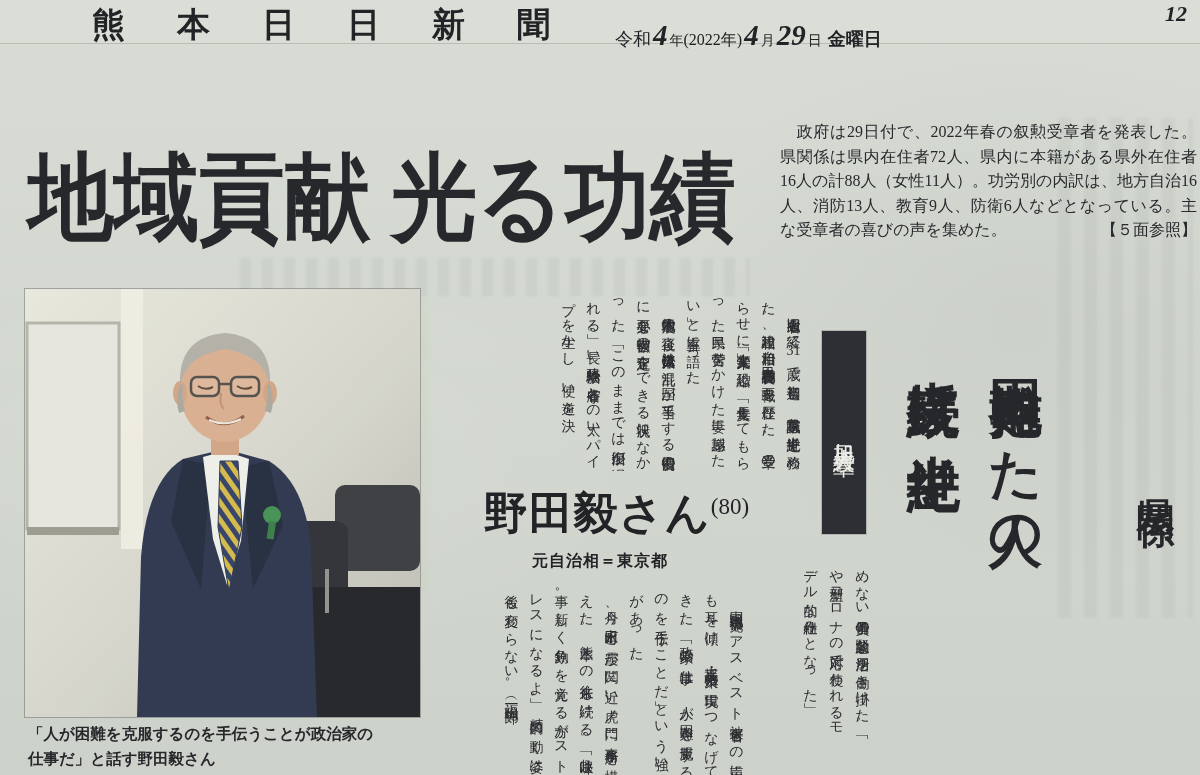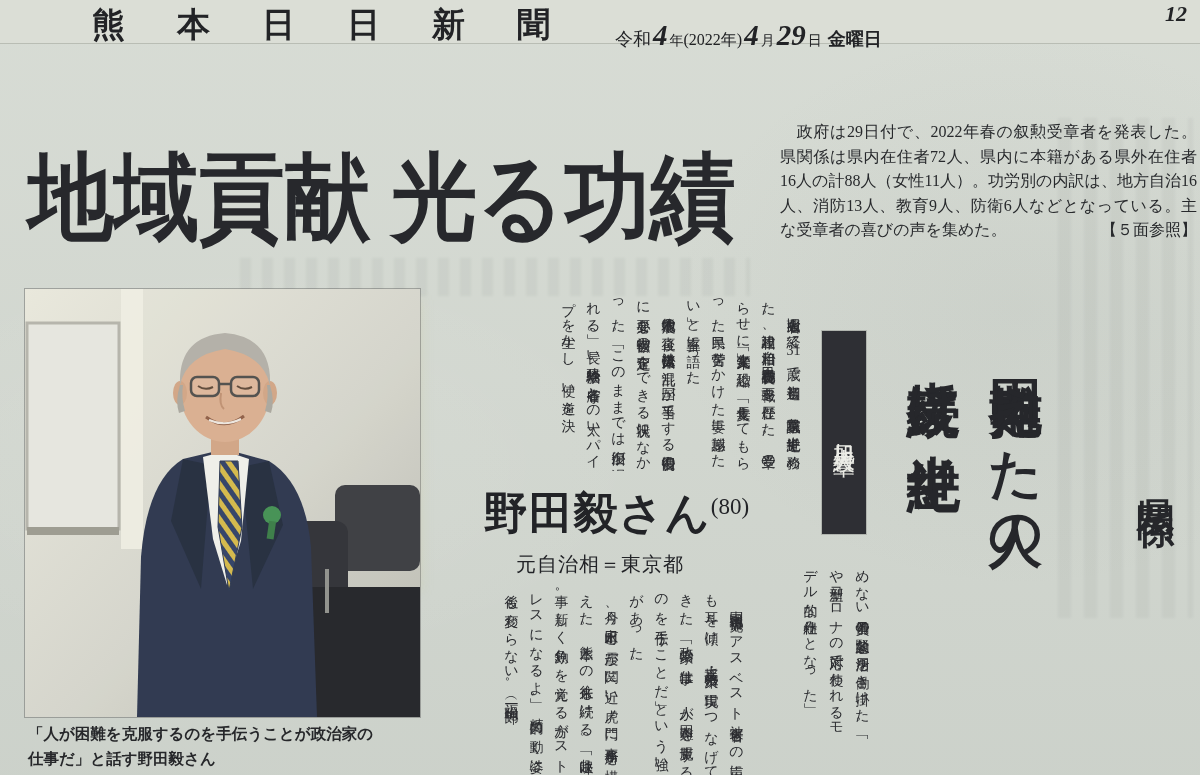--- a/index.html
+++ b/index.html
@@ -57,21 +57,21 @@
   
   .badge{left:822px;top:331px;width:44px;height:203px;background:#2e2f34;
          display:flex;align-items:center;justify-content:center;box-shadow:0 0 0 1px rgba(0,0,0,.15);}
   .badge span{writing-mode:vertical-rl;font-size:22px;letter-spacing:3px;color:#ecede7;
               font-family:"Liberation Sans","DejaVu Sans",sans-serif;}
 
   
   .name{left:450px;top:484px;width:300px;text-align:center;white-space:nowrap;color:#222327;}
   .name .nm{font-size:44px;font-weight:700;letter-spacing:1px;margin-left:33px;}
   .name .age{font-size:23px;font-weight:400;vertical-align:14px;}
-  .person-title{left:450px;top:551px;width:300px;text-align:center;font-size:20px;font-weight:400;
+  .person-title{left:450px;top:551px;width:300px;text-align:center;font-size:16px;font-weight:700;
                 font-family:"Liberation Sans","DejaVu Sans",sans-serif;letter-spacing:1px;color:#222327;}
 
   
   .sub-headline{left:893px;top:338px;width:164px;height:424px;
                 font-size:53px;line-height:82px;letter-spacing:3.5px;font-weight:900;color:#26272b;}
   .section-label{left:1120px;top:470px;width:60px;height:145px;
                  font-size:37px;letter-spacing:6px;font-weight:900;color:#26272b;}
 
   
   .photo{left:25px;top:289px;width:395px;height:428px;background:#c9ccc4;

